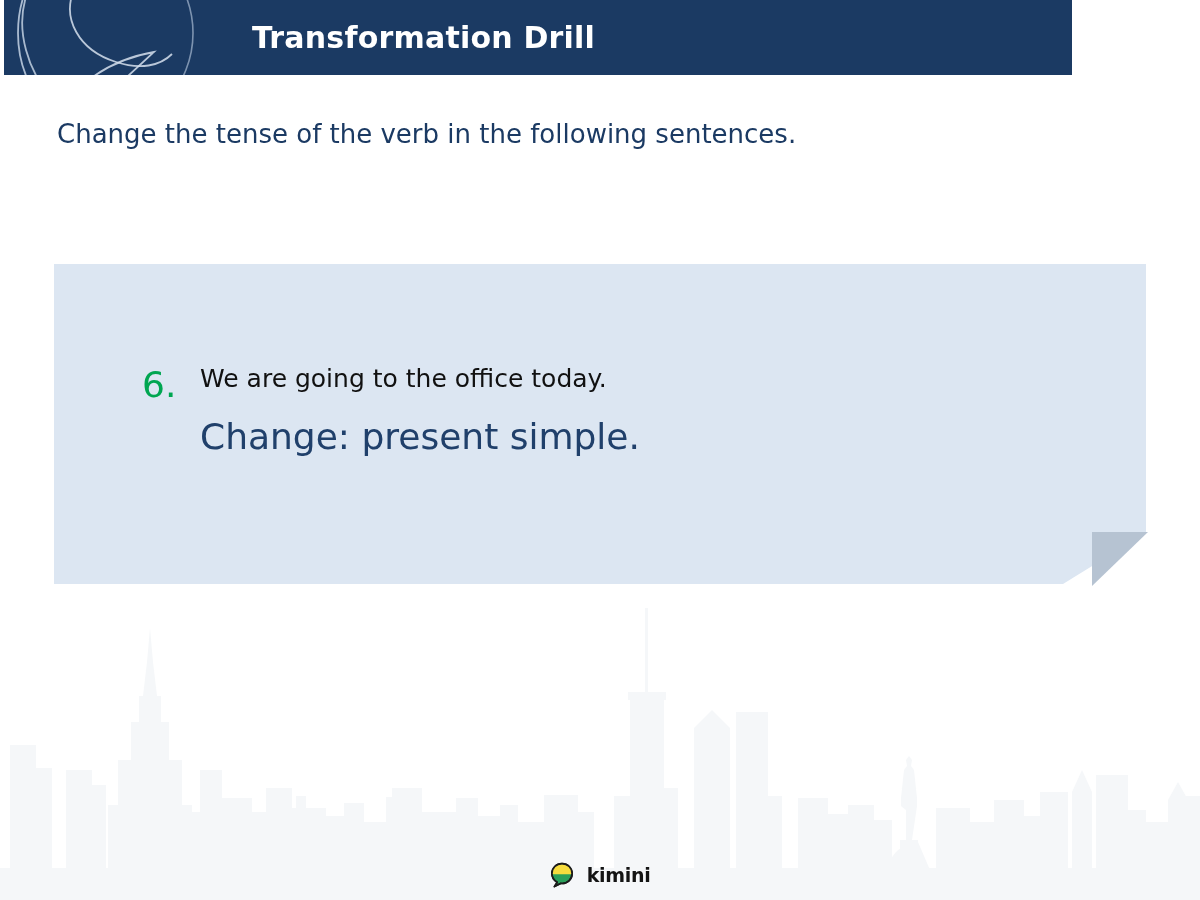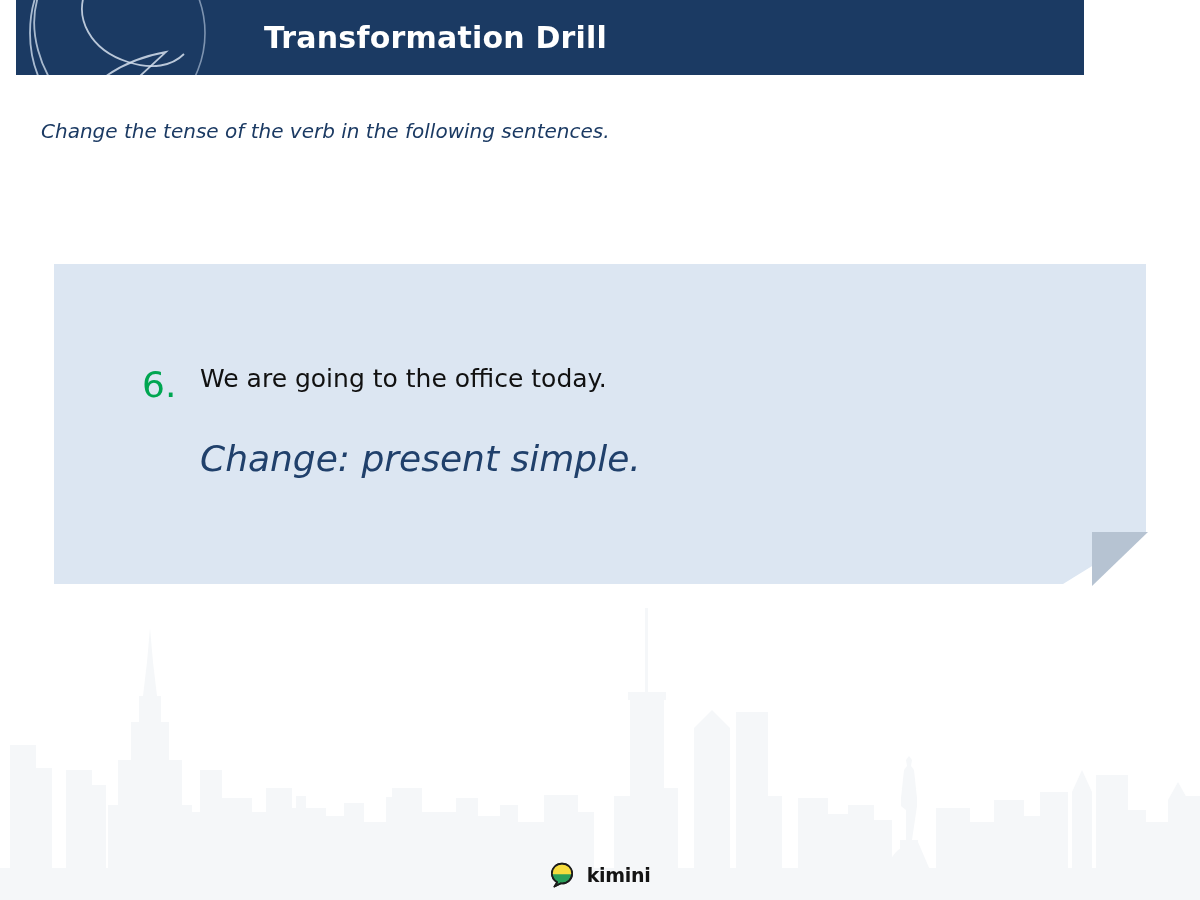--- a/index.html
+++ b/index.html
@@ -13,21 +13,21 @@
 
   body {
     font-family: "DejaVu Sans", sans-serif;
     background: #ffffff;
     position: relative;
   }
 
   
   #header {
     position: absolute;
-    left: 16px; top: 0;
+    left: 4px; top: 0;
     width: 1068px;
     height: 75px;
     background: #1b3a63;
     overflow: hidden;
   }
 
   #header-logo-mark {
     position: absolute;
     left: -16px;
     top: -72px;
@@ -45,24 +45,23 @@
     color: #ffffff;
     font-size: 30px;
     font-weight: bold;
     letter-spacing: 0.2px;
     white-space: nowrap;
   }
 
   
   #instruction {
     position: absolute;
-    left: 41px;
+    left: 57px;
     top: 119px;
-    font-size: 20px;
-    font-style: italic;
+    font-size: 26px;
     color: #1b3a63;
     white-space: nowrap;
   }
 
   
   #skyline-band {
     position: absolute;
     left: 0;
     bottom: 0;
     width: 1200px;
@@ -115,24 +114,23 @@
   }
 
   #question-sentence {
     color: #111111;
     font-size: 25px;
     line-height: 1.18;
     white-space: nowrap;
   }
 
   #question-change {
-    margin-top: 44px;
+    margin-top: 22px;
     color: #20406b;
     font-size: 36px;
-    font-style: italic;
     line-height: 1.18;
     white-space: nowrap;
     text-align: center;
   }
 
   
   #footer-brand {
     position: absolute;
     left: 0;
     top: 858px;

